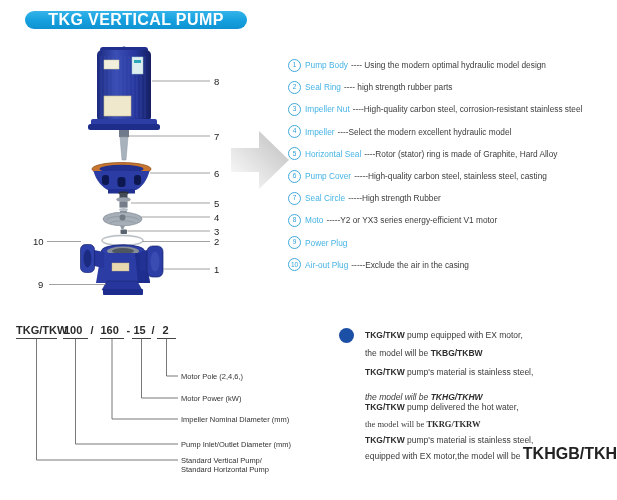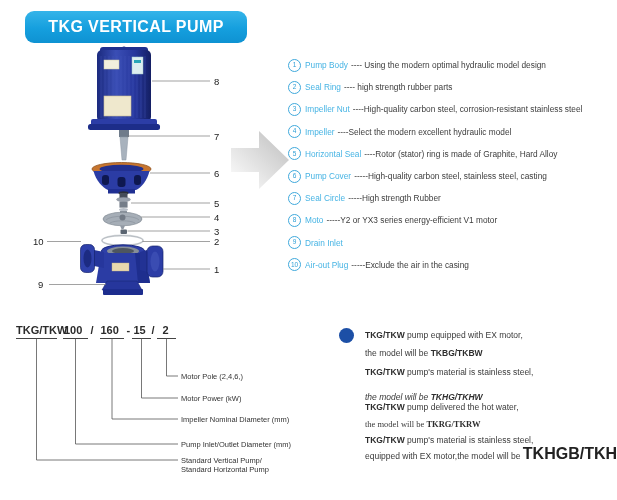--- a/index.html
+++ b/index.html
@@ -1,21 +1,21 @@
 <!DOCTYPE html>
 <html><head>
 <meta charset="utf-8">
 <title>TKG VERTICAL PUMP</title>
 <style>
   html,body{margin:0;padding:0;background:#ffffff;}
   .page{position:relative;width:617px;height:500px;background:#ffffff;overflow:hidden;
         font-family:"Liberation Sans",sans-serif;color:#3c3c3c;}
 
   
-  .banner{position:absolute;left:25px;top:11px;width:222px;height:32px;border-radius:9px;
+  .banner{position:absolute;left:25px;top:11px;width:222px;height:18px;border-radius:9px;
           background:linear-gradient(180deg,#35b4e9 0%,#159fde 55%,#0e92d2 100%);
           display:flex;align-items:center;justify-content:center;}
   .banner span{color:#ffffff;font-weight:bold;font-size:16px;letter-spacing:.4px;}
 
   
   .pump-svg{position:absolute;left:25px;top:42px;width:210px;height:260px;}
   .pump-svg text{font-family:"Liberation Sans",sans-serif;font-size:9.5px;fill:#222;}
   .leader{stroke:#7a7a7a;stroke-width:.7;fill:none;}
 
   
@@ -210,21 +210,21 @@
       <span class="pname">Seal Circle</span>
       <span class="pdesc">-----High strength Rubber</span>
     </div>
     <div class="part-item">
       <span class="pnum">8</span>
       <span class="pname">Moto</span>
       <span class="pdesc">-----Y2 or YX3 series energy-efficient V1 motor</span>
     </div>
     <div class="part-item">
       <span class="pnum">9</span>
-      <span class="pname">Drain Inlet</span>
+      <span class="pname">Power Plug</span>
     </div>
     <div class="part-item">
       <span class="pnum">10</span>
       <span class="pname">Air-out Plug</span>
       <span class="pdesc">-----Exclude the air in the casing</span>
     </div>
   </div>
 
   <svg class="model-svg" viewBox="10 315 300 170">
     <g>

